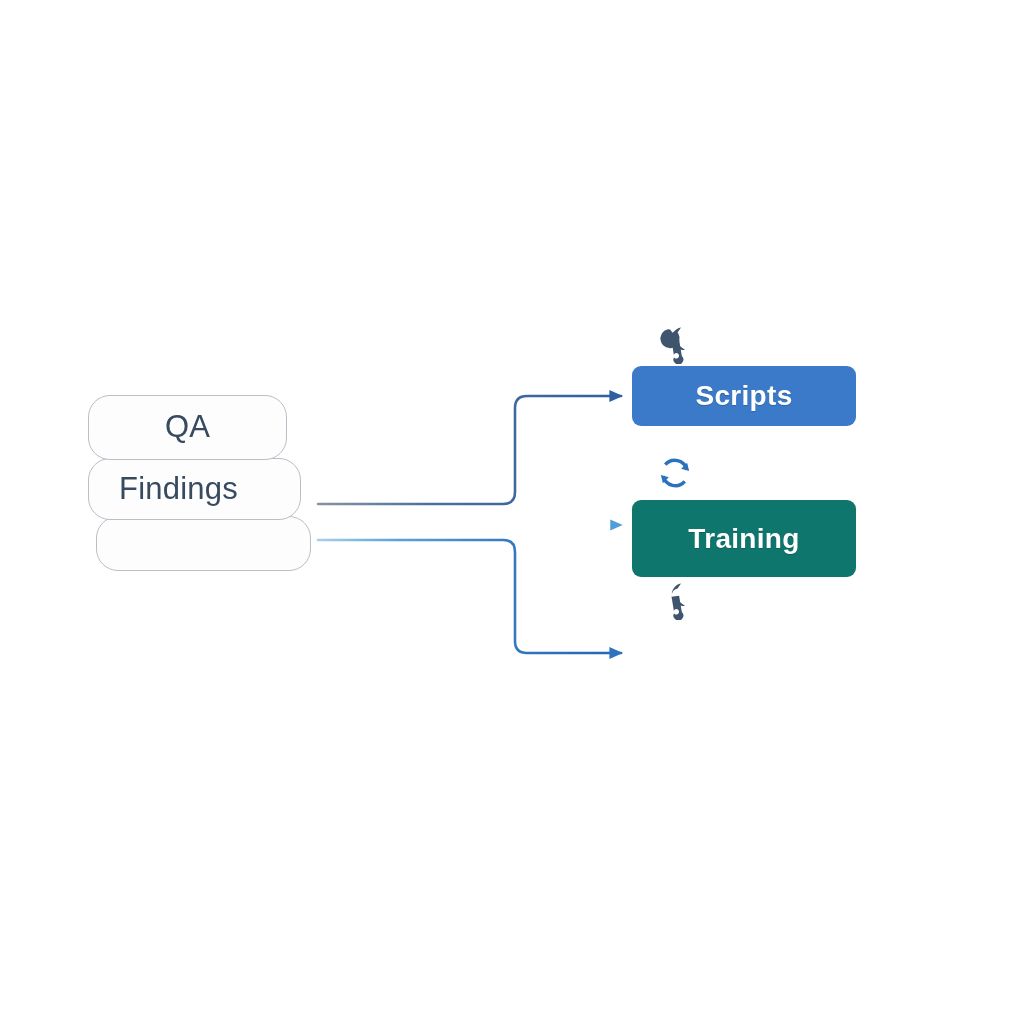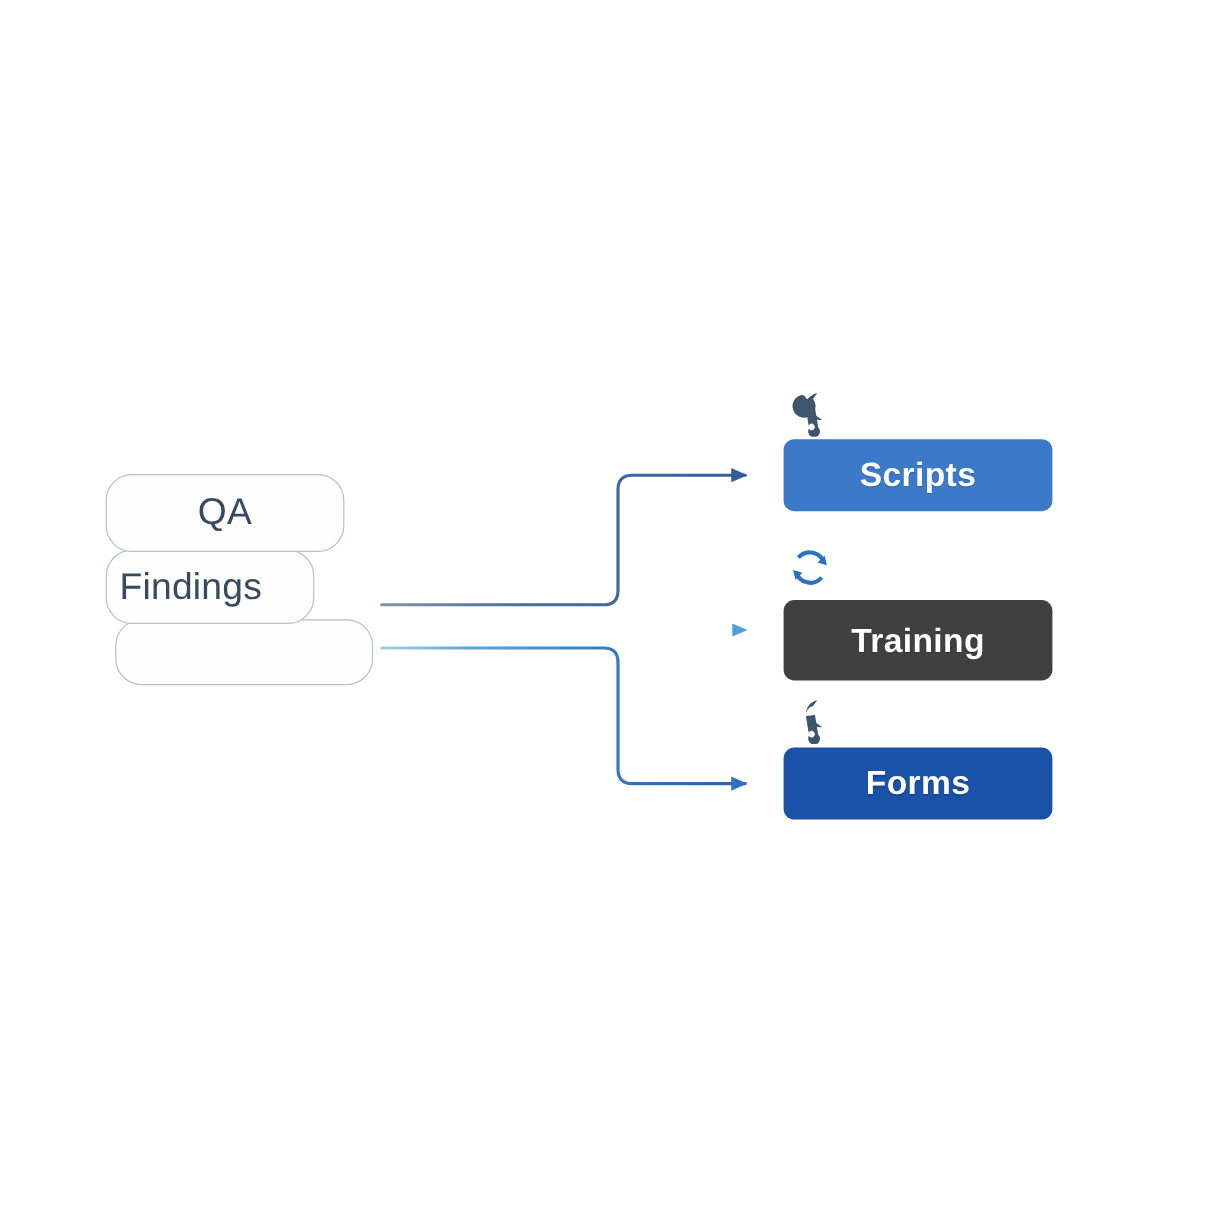--- a/index.html
+++ b/index.html
@@ -38,57 +38,56 @@
     letter-spacing: 0.2px;
     line-height: 1;
     white-space: nowrap;
   }
   #card-qa {
     left: 88px;  top: 395px;  width: 199px; height: 65px;
     z-index: 3;
   }
   #card-qa .card-label { transform: translateY(-1px); }
   #card-findings {
-    left: 88px;  top: 458px;  width: 174px; height: 62px;
+    left: 88px;  top: 458px;  width: 213px; height: 62px;
     z-index: 2;
   }
   #card-findings .card-label {
     transform: translate(-16px, -1px);
   }
   #card-blank {
     left: 96px;  top: 516px;  width: 215px; height: 55px;
     z-index: 1;
   }
 
   
   .node-box {
     position: absolute;
     border-radius: 9px;
     box-sizing: border-box;
     display: flex;
     align-items: center;
     justify-content: center;
-    margin-left: 21px;
   }
   .node-box .node-label {
     color: #ffffff;
     font-size: 28px;
     font-weight: 700;
     letter-spacing: 0.3px;
     line-height: 1;
     white-space: nowrap;
     text-shadow: 0 1px 1px rgba(0,0,0,0.18);
   }
   #node-scripts {
     left: 632px; top: 366px; width: 224px; height: 60px;
     background: #3b7ac8;
   }
   #node-training {
-    left: 632px; top: 500px; width: 224px; height: 67px;
-    background: #404040;
+    left: 632px; top: 500px; width: 224px; height: 77px;
+    background: #0f766e;
   }
   #node-forms {
     left: 632px; top: 623px; width: 224px; height: 60px;
     background: #1a52a8;
   }
 
   
   .node-icon {
     position: absolute;
     width: 42px;
@@ -185,17 +184,14 @@
     <span class="node-label">Training</span>
   </div>
 
   <svg class="node-icon" id="icon-forms" viewBox="0 0 64 64" xmlns="http://www.w3.org/2000/svg">
     <g transform="rotate(-38 32 32)">
       <path d="M30 26 L18 48 A7.5 7.5 0 1 0 28 54 L40 32 Z" fill="#3f556e"></path>
       <circle cx="21.5" cy="48.5" r="4.1" fill="#ffffff"></circle>
       <path d="M47.5 9.8 A16 16 0 1 0 47.5 44.2 L41 37.8 A8.6 8.6 0 1 1 41 16.2 Z" fill="#3f556e" transform="rotate(28 32 27)"></path>
     </g>
   </svg>
-  <div class="node-box" id="node-forms">
-    <span class="node-label">Forms</span>
-  </div>
 
 </div>
 
 </body></html>

